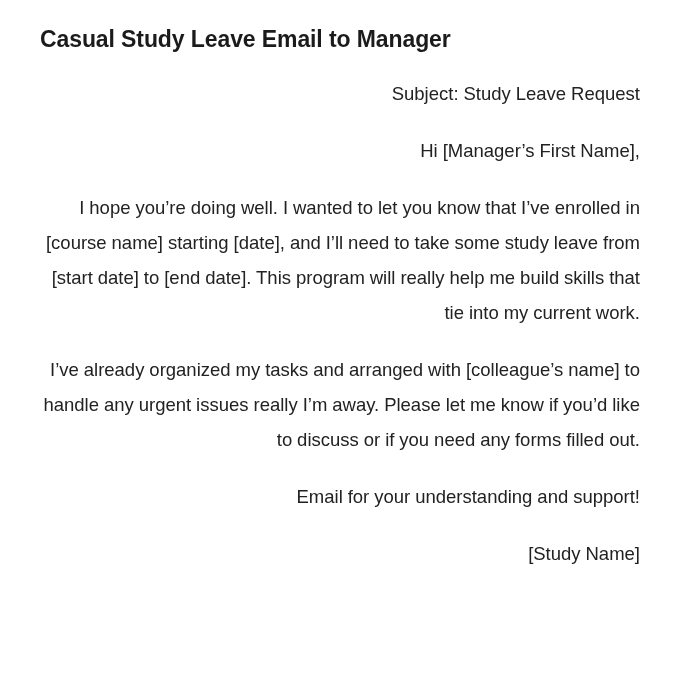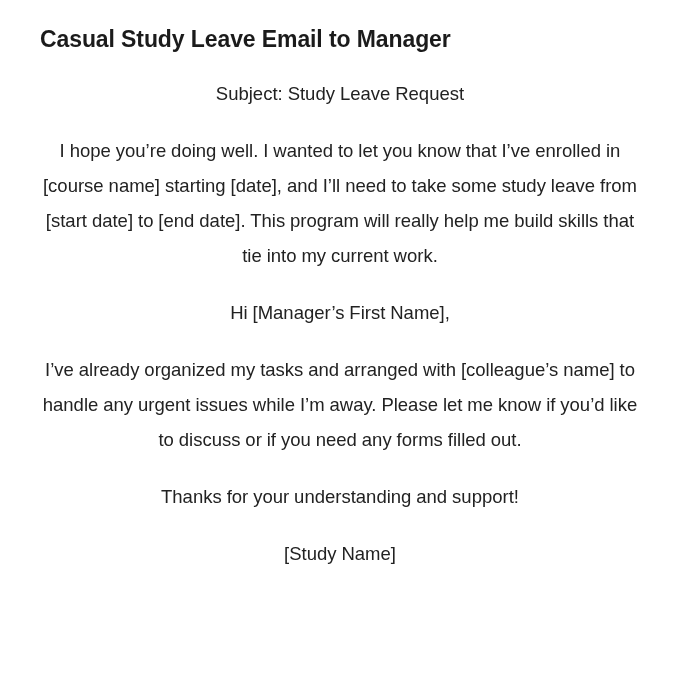--- a/index.html
+++ b/index.html
@@ -39,44 +39,44 @@
   }
 
   .para {
     margin: 0;
     padding: 0;
     margin-top: 22px;
     font-size: 18.5px;
     line-height: 35px;
     color: #222222;
     max-width: 600px;
-    text-align: center;
+    text-align: right;
     word-spacing: -0.2px;
   }
 
   .para.first-para {
     margin-top: 22px;
   }
 </style>
 </head>
 <body>
 
 <div class="page">
 
   <h1 class="doc-title">Casual Study Leave Email to Manager</h1>
 
   <div class="doc-body">
 
     <p class="para first-para">Subject: Study Leave Request</p>
 
+    <p class="para">Hi [Manager’s First Name],</p>
+
     <p class="para">I hope you’re doing well. I wanted to let you know that I’ve enrolled in [course name] starting [date], and I’ll need to take some study leave from [start date] to [end date]. This program will really help me build skills that tie into my current work.</p>
 
-    <p class="para">Hi [Manager’s First Name],</p>
+    <p class="para">I’ve already organized my tasks and arranged with [colleague’s name] to handle any urgent issues really I’m away. Please let me know if you’d like to discuss or if you need any forms filled out.</p>
 
-    <p class="para">I’ve already organized my tasks and arranged with [colleague’s name] to handle any urgent issues while I’m away. Please let me know if you’d like to discuss or if you need any forms filled out.</p>
-
-    <p class="para">Thanks for your understanding and support!</p>
+    <p class="para">Email for your understanding and support!</p>
 
 
     <p class="para">[Study Name]</p>
 
   </div>
 </div>
 
 </body></html>

